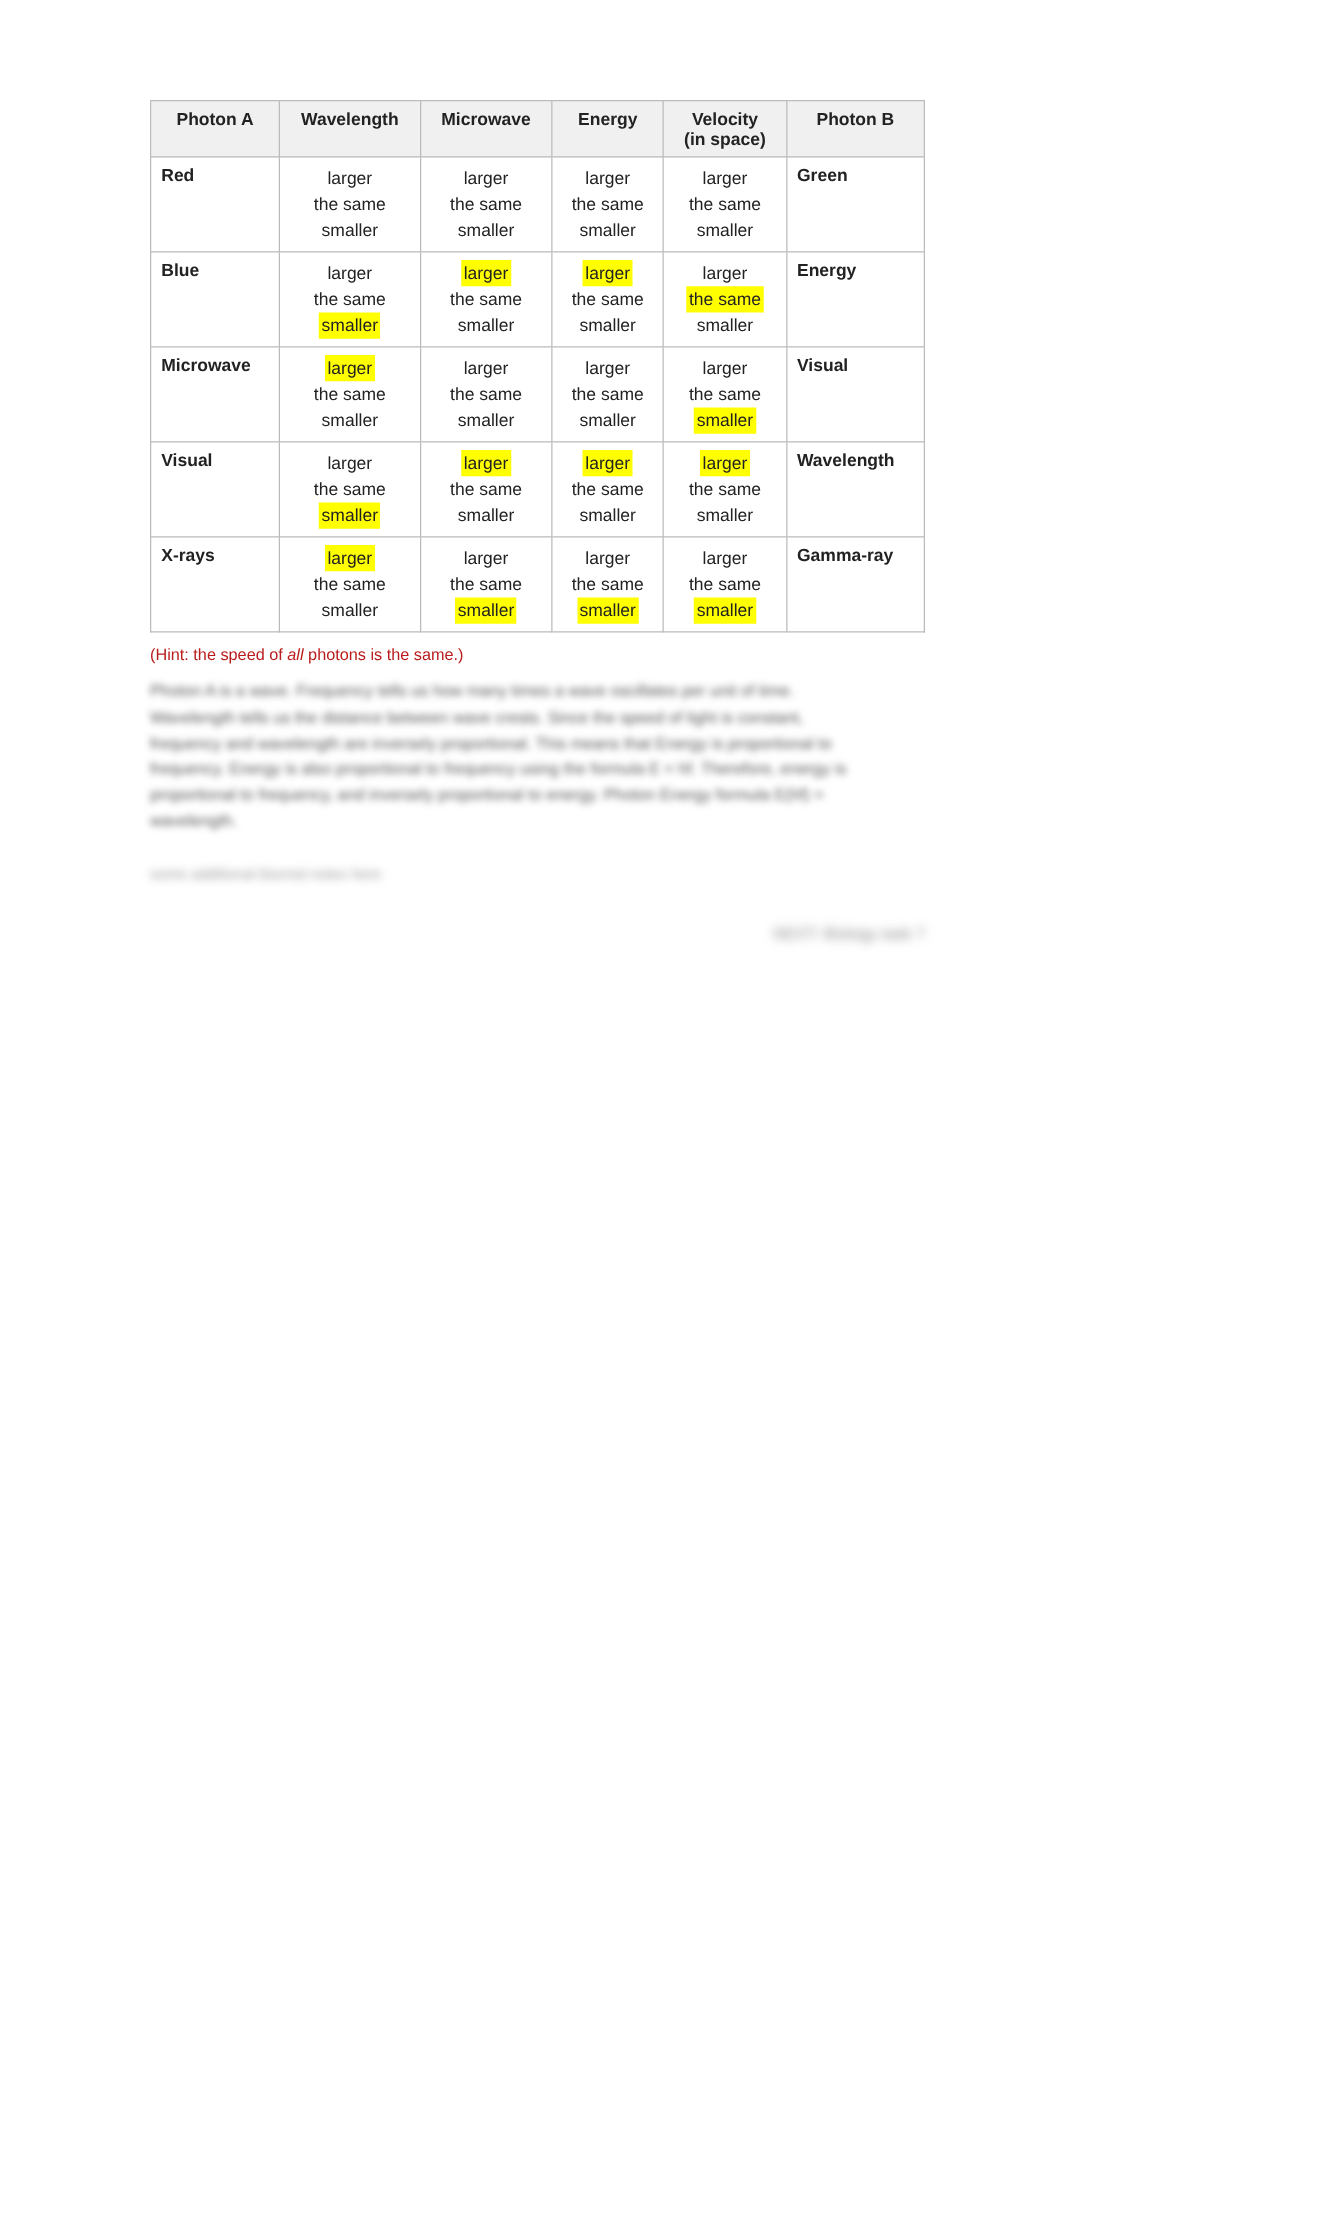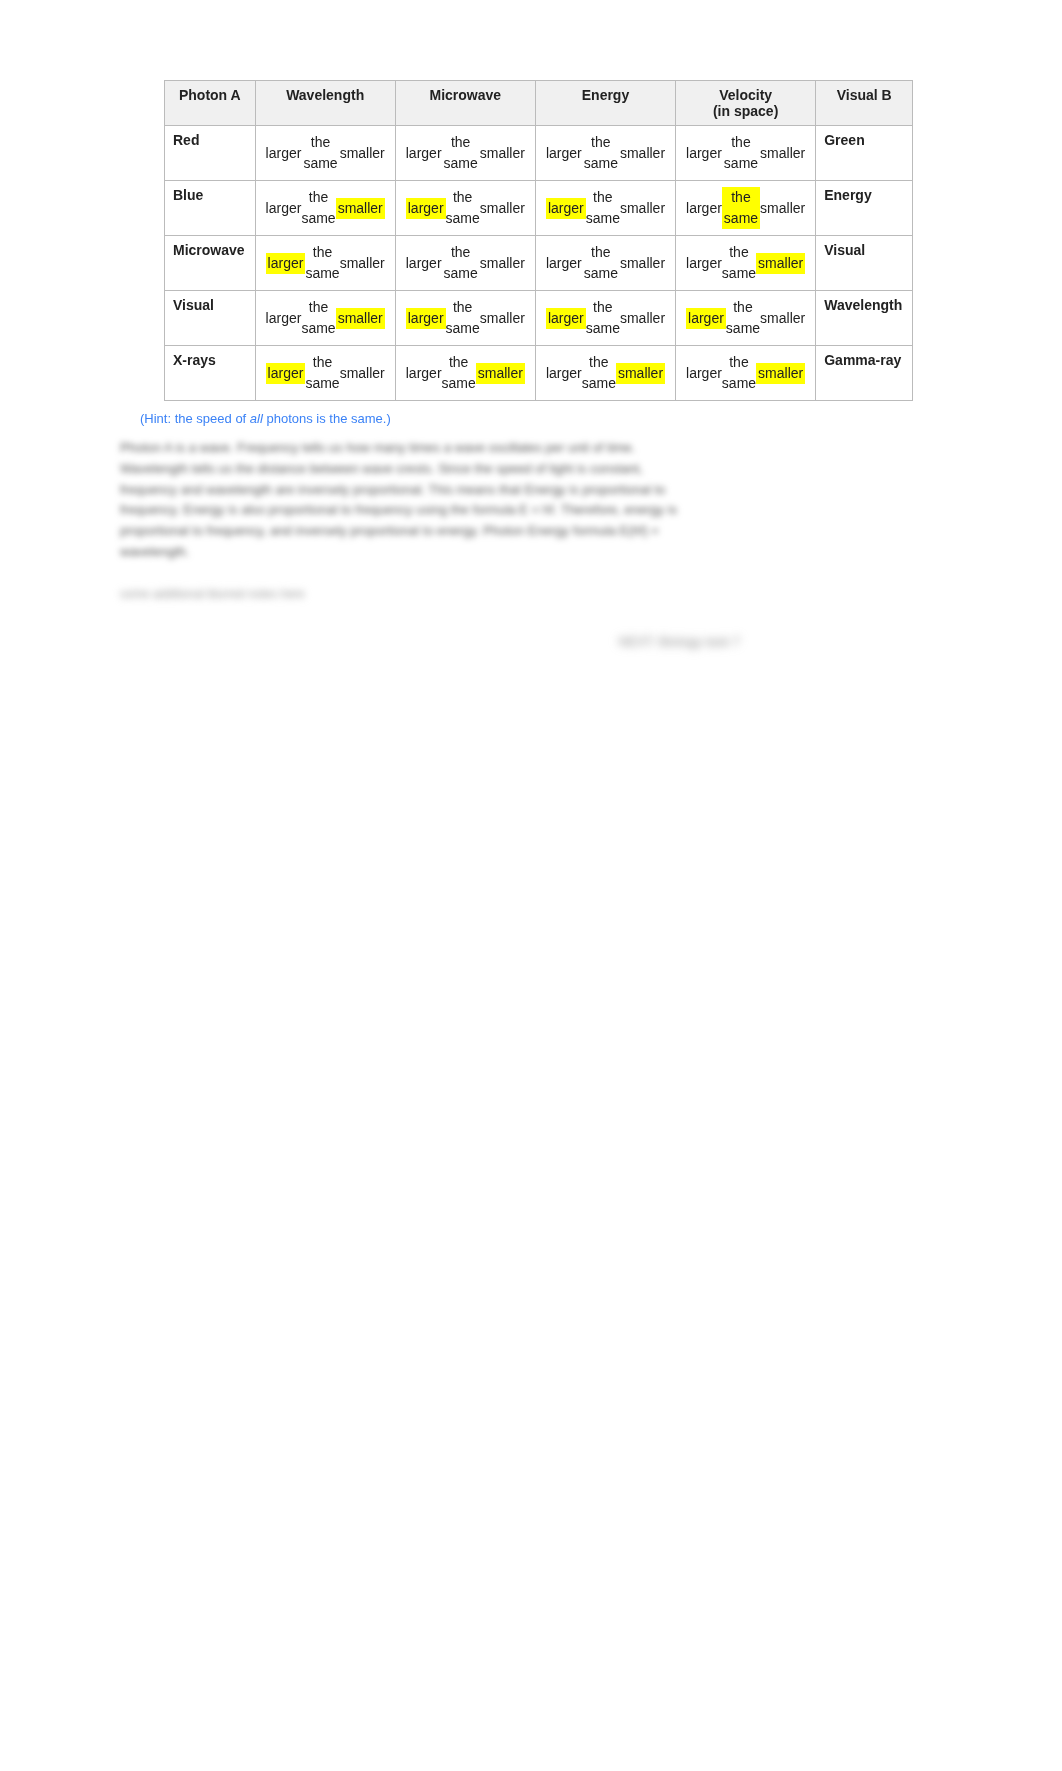--- a/index.html
+++ b/index.html
@@ -13,21 +13,20 @@
       padding: 80px 120px;
     }
 
     .table-wrapper {
       margin-bottom: 10px;
     }
 
     table {
       border-collapse: collapse;
       width: 620px;
-      margin-left: 44px;
     }
 
     th, td {
       border: 1px solid #bbb;
       padding: 6px 10px;
       text-align: center;
       vertical-align: top;
     }
 
     th {
@@ -36,37 +35,36 @@
     }
 
     td.row-label {
       text-align: left;
       font-weight: bold;
       padding-left: 8px;
     }
 
     .cell-options {
       display: flex;
-      flex-direction: row;
+      flex-direction: column;
       align-items: center;
       gap: 0px;
       line-height: 1.5;
     }
 
     .highlight {
       background-color: #ffff00;
       padding: 0 2px;
     }
 
     .hint {
       font-size: 13px;
-      color: #3b82f6;
+      color: #b91c1c;
       margin-top: 6px;
       margin-bottom: 12px;
-      margin-left: 20px;
     }
 
     .hint em {
       font-style: italic;
     }
 
     .blurred-text {
       filter: blur(3px);
       color: #555;
       font-size: 13px;
@@ -89,21 +87,21 @@
 
 <div class="table-wrapper">
   <table>
     <thead>
       <tr>
         <th>Photon A</th>
         <th>Wavelength</th>
         <th>Microwave</th>
         <th>Energy</th>
         <th>Velocity<br>(in space)</th>
-        <th>Visual B</th>
+        <th>Photon B</th>
       </tr>
     </thead>
     <tbody id="table-body">
     <tr>
           <td class="row-label">Red</td>
           <td>
             <div class="cell-options">
               <span>larger</span>
               <span>the same</span>
               <span>smaller</span>

